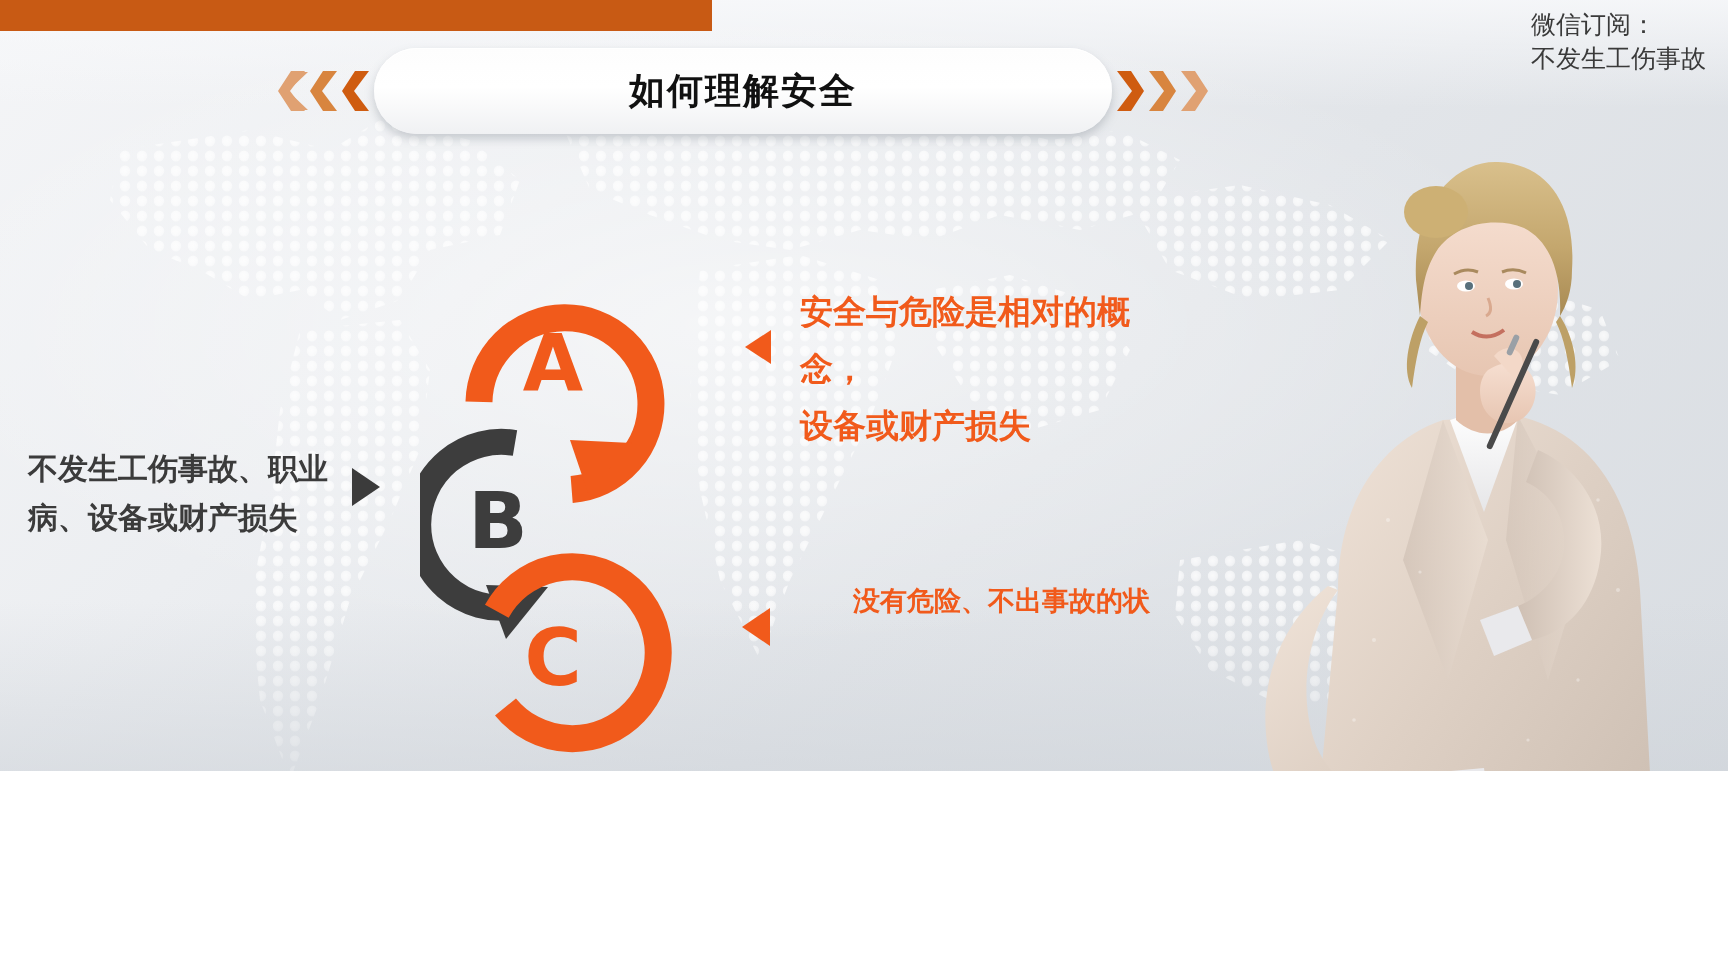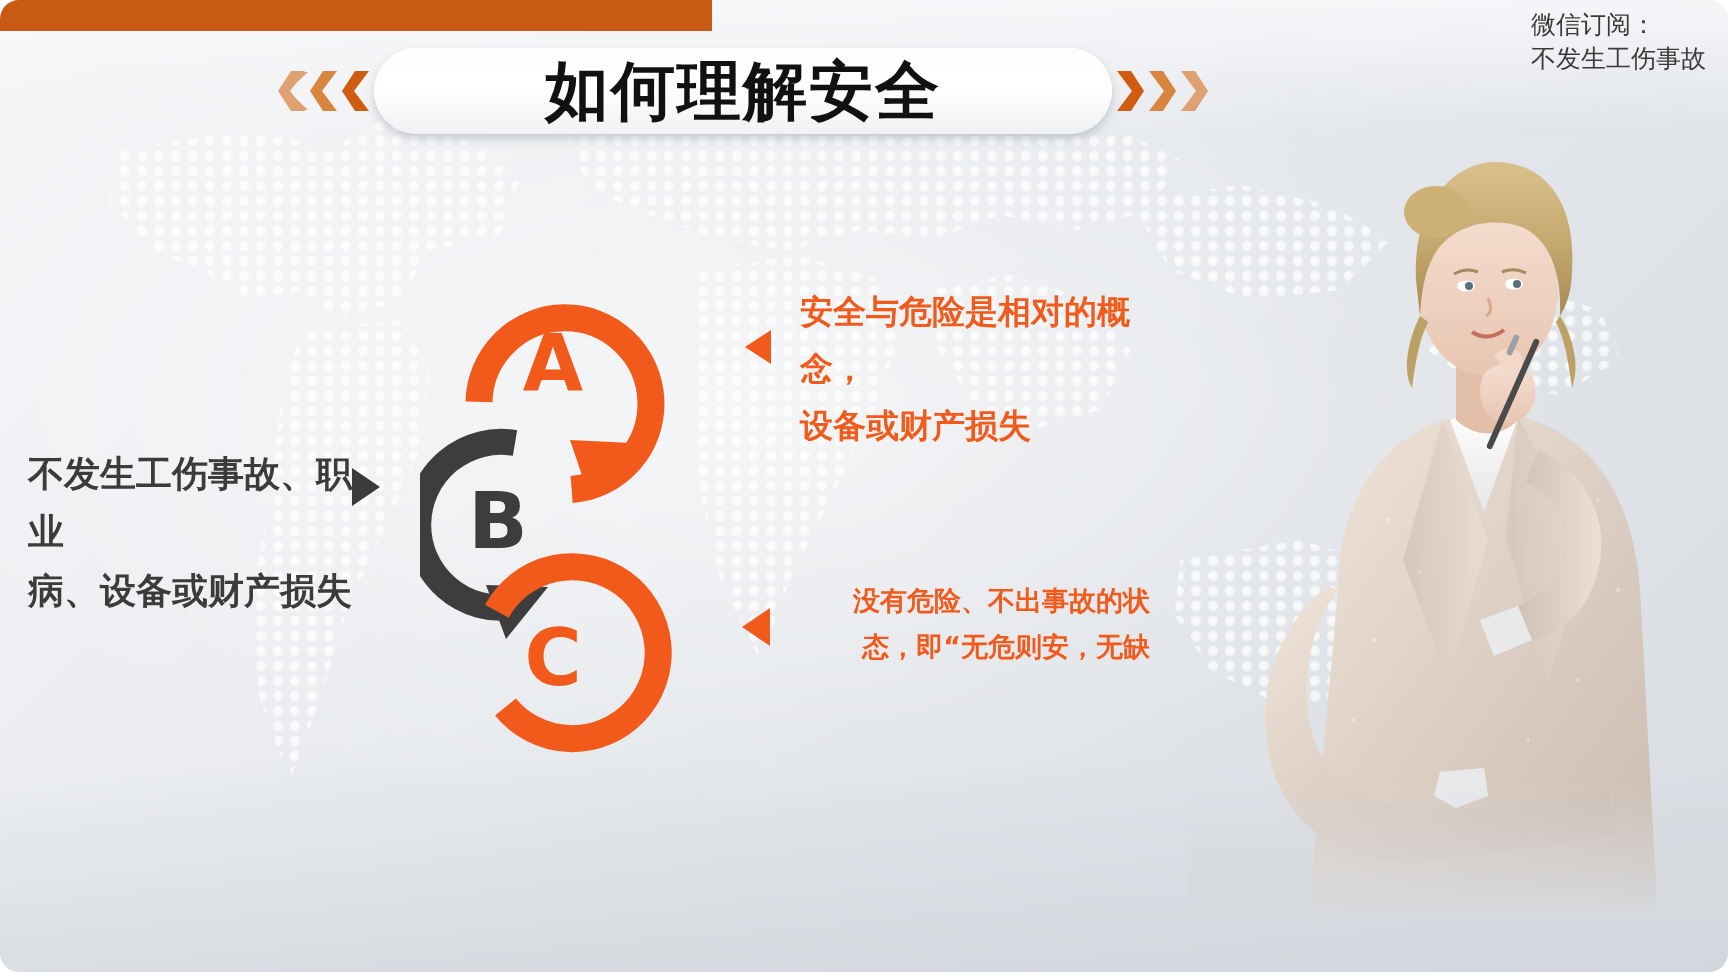--- a/index.html
+++ b/index.html
@@ -6,24 +6,23 @@
     margin: 0;
     padding: 0;
     background: #ffffff;
   }
   body {
     font-family: "Liberation Sans", "DejaVu Sans", sans-serif;
   }
   .slide {
     position: relative;
     width: 1728px;
-    height: 972px;
+    height: 771px;
     overflow: hidden;
     background: linear-gradient(135deg, #f4f5f7 0%, #eceef1 30%, #e2e5e9 60%, #d9dde2 100%);
-    border-radius: 19px;
   }
 
   
   .map-layer {
     position: absolute;
     inset: 0;
     pointer-events: none;
     opacity: 0.9;
   }
   .vignette {
@@ -76,21 +75,21 @@
     border-radius: 43px;
     background: linear-gradient(180deg, #fdfdfd 0%, #ffffff 45%, #f0f1f3 100%);
     box-shadow: 0 5px 10px rgba(120,128,138,0.35), 0 1px 0 #ffffff inset;
   }
   .title-text {
     position: absolute;
     inset: 0;
     display: flex;
     align-items: center;
     justify-content: center;
-    font-size: 64px;
+    font-size: 36px;
     font-weight: bold;
     color: #111111;
     letter-spacing: 2px;
     font-family: Liberation Serif, serif;
   }
   .chev-group {
     position: absolute;
     top: 22px;
     display: flex;
     gap: 2px;
@@ -112,21 +111,21 @@
   .callout {
     position: absolute;
     font-weight: bold;
     font-family: "DejaVu Sans", "Liberation Sans", sans-serif;
   }
   .callout-left {
     left: 28px;
     top: 445px;
     width: 330px;
     color: #3b3b3b;
-    font-size: 36px;
+    font-size: 30px;
     line-height: 1.62;
     text-align: left;
   }
   .callout-a {
     left: 800px;
     top: 284px;
     width: 360px;
     color: #f15a1b;
     font-size: 33px;
     line-height: 1.72;
@@ -291,21 +290,20 @@
 
   <div class="tri tri-left-a"></div>
   <div class="callout callout-a">
     <div>安全与危险是相对的概念，</div>
     <div>设备或财产损失</div>
   </div>
 
   <div class="tri tri-left-c"></div>
   <div class="callout callout-c">
     <div>没有危险、不出事故的状</div>
-    <div>态，即“无危则安，无缺</div>
   </div>
 
   <svg class="person" viewBox="0 0 540 800">
     <defs>
       <linearGradient id="jacket" x1="0" y1="0" x2="1" y2="1">
         <stop offset="0%" stop-color="#f0e3d8"></stop>
         <stop offset="45%" stop-color="#ded0c4"></stop>
         <stop offset="100%" stop-color="#c9bbaf"></stop>
       </linearGradient>
       <linearGradient id="jacket2" x1="0" y1="0" x2="1" y2="0">

